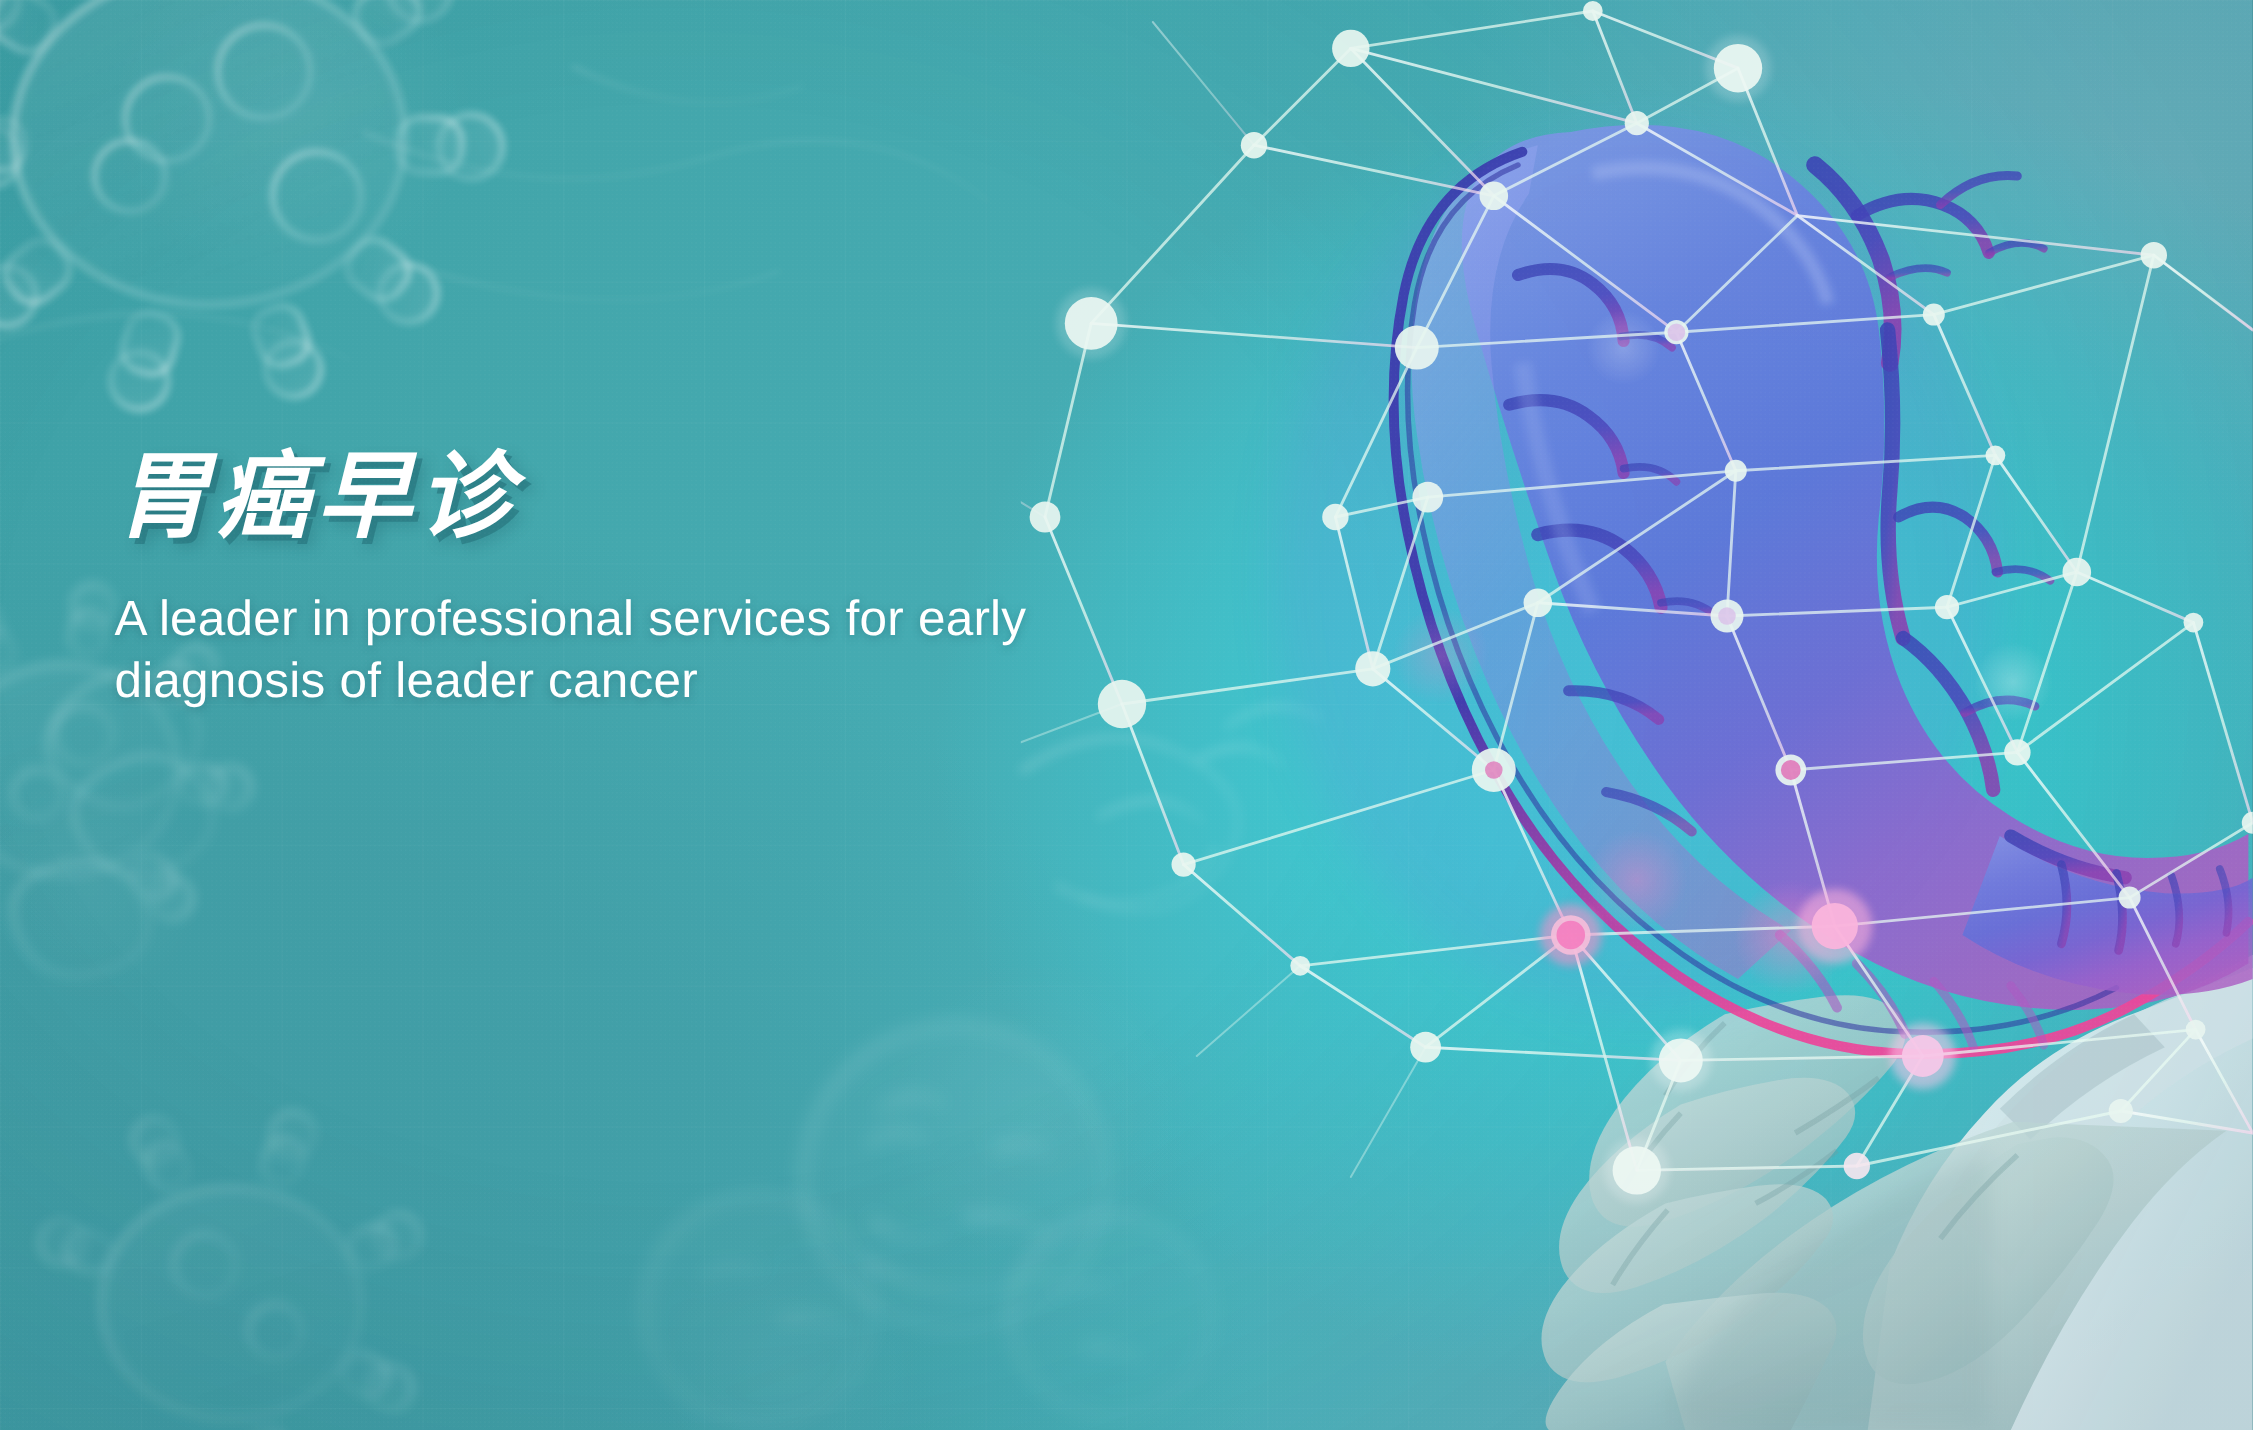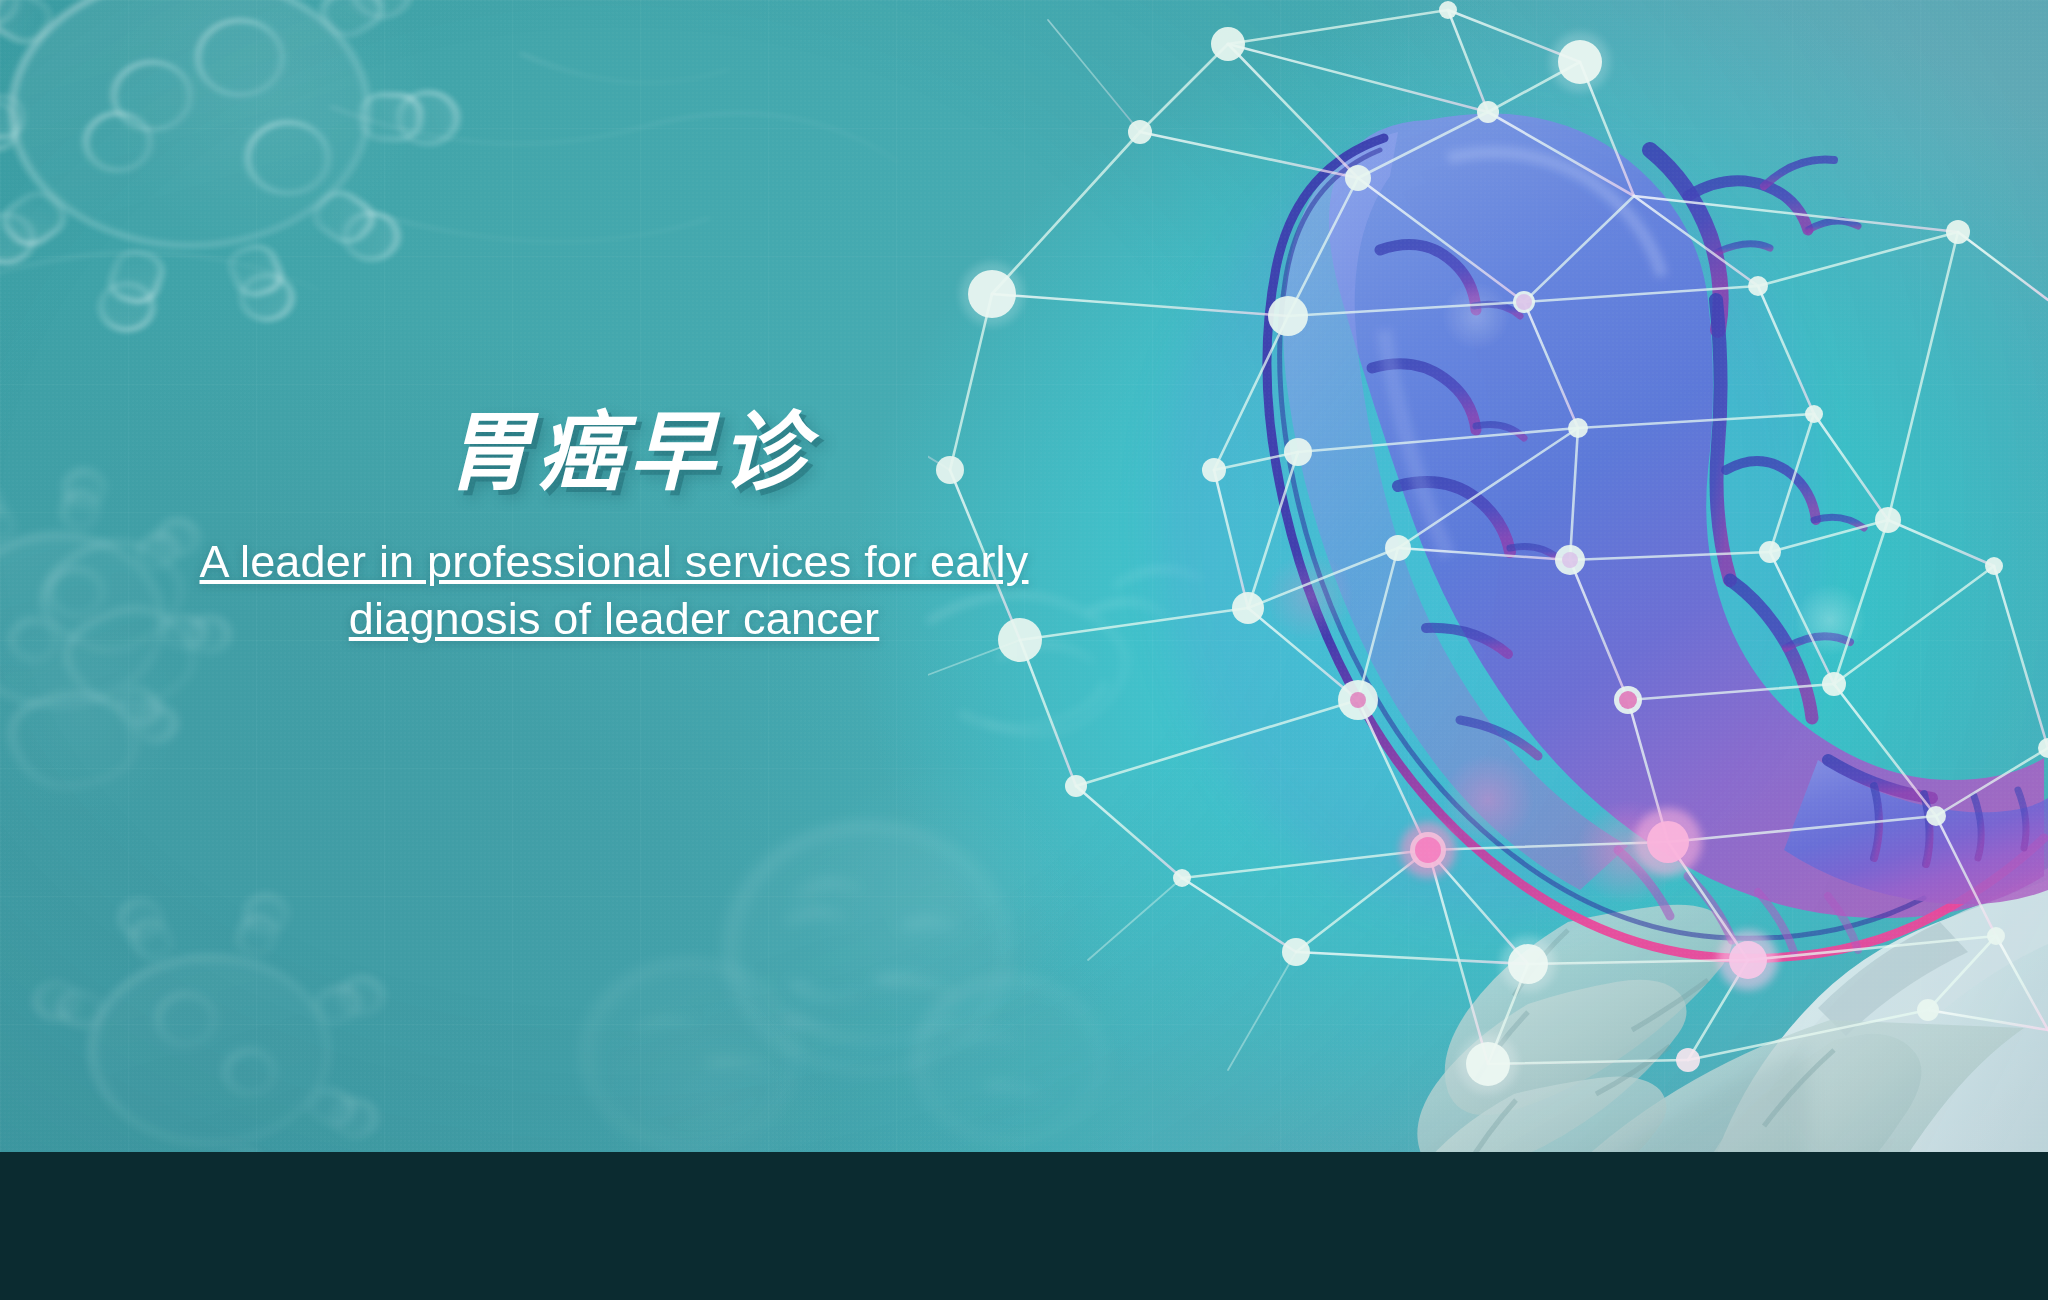--- a/index.html
+++ b/index.html
@@ -2,26 +2,25 @@
 <html lang="zh-CN"><head>
 <meta charset="utf-8">
 <title>Gastric Cancer Early Diagnosis Banner</title>
 <style>
   html,body{margin:0;padding:0;background:#0b2b30;}
   *{box-sizing:border-box;}
 
   .banner{
     position:relative;
     width:2048px;
-    height:1152px;
+    height:1300px;
     overflow:hidden;
     font-family:"Liberation Sans","DejaVu Sans",sans-serif;
     background:#45a6a9;
     user-select:none;
-    text-align:center;
   }
 
   
   .bg-base{
     position:absolute; inset:0;
     background:
       radial-gradient(ellipse 1100px 900px at 78% 52%, #3ed3d8 0%, #3ecdd4 24%, rgba(62,200,210,0.65) 44%, rgba(62,190,200,0.0) 68%),
       radial-gradient(ellipse 900px 820px at 96% 12%, #6fb9c6 0%, rgba(105,180,195,0.55) 42%, rgba(105,180,195,0) 72%),
       radial-gradient(ellipse 1300px 1100px at 8% 96%, #3f9aa3 0%, rgba(63,150,160,0.5) 45%, rgba(63,150,160,0) 75%),
       linear-gradient(118deg,#3c9fa5 0%,#43a6ab 22%,#45abb2 42%,#49b4bd 62%,#63b2c0 84%,#74b6c4 100%);
@@ -75,21 +74,20 @@
 
   .subhead{
     margin:34px 0 0 0;
     color:#ffffff;
     font-weight:400;
     font-size:45px;
     line-height:1.27;
     letter-spacing:.2px;
     text-shadow:0 2px 8px rgba(24,86,96,0.35);
     max-width:1020px;
-    text-decoration:underline;
   }
   .subhead .sline{display:block;}
 
   
   .artwork{
     position:absolute;
     right:0; top:0;
     width:1120px;
     height:1300px;
     z-index:30;

